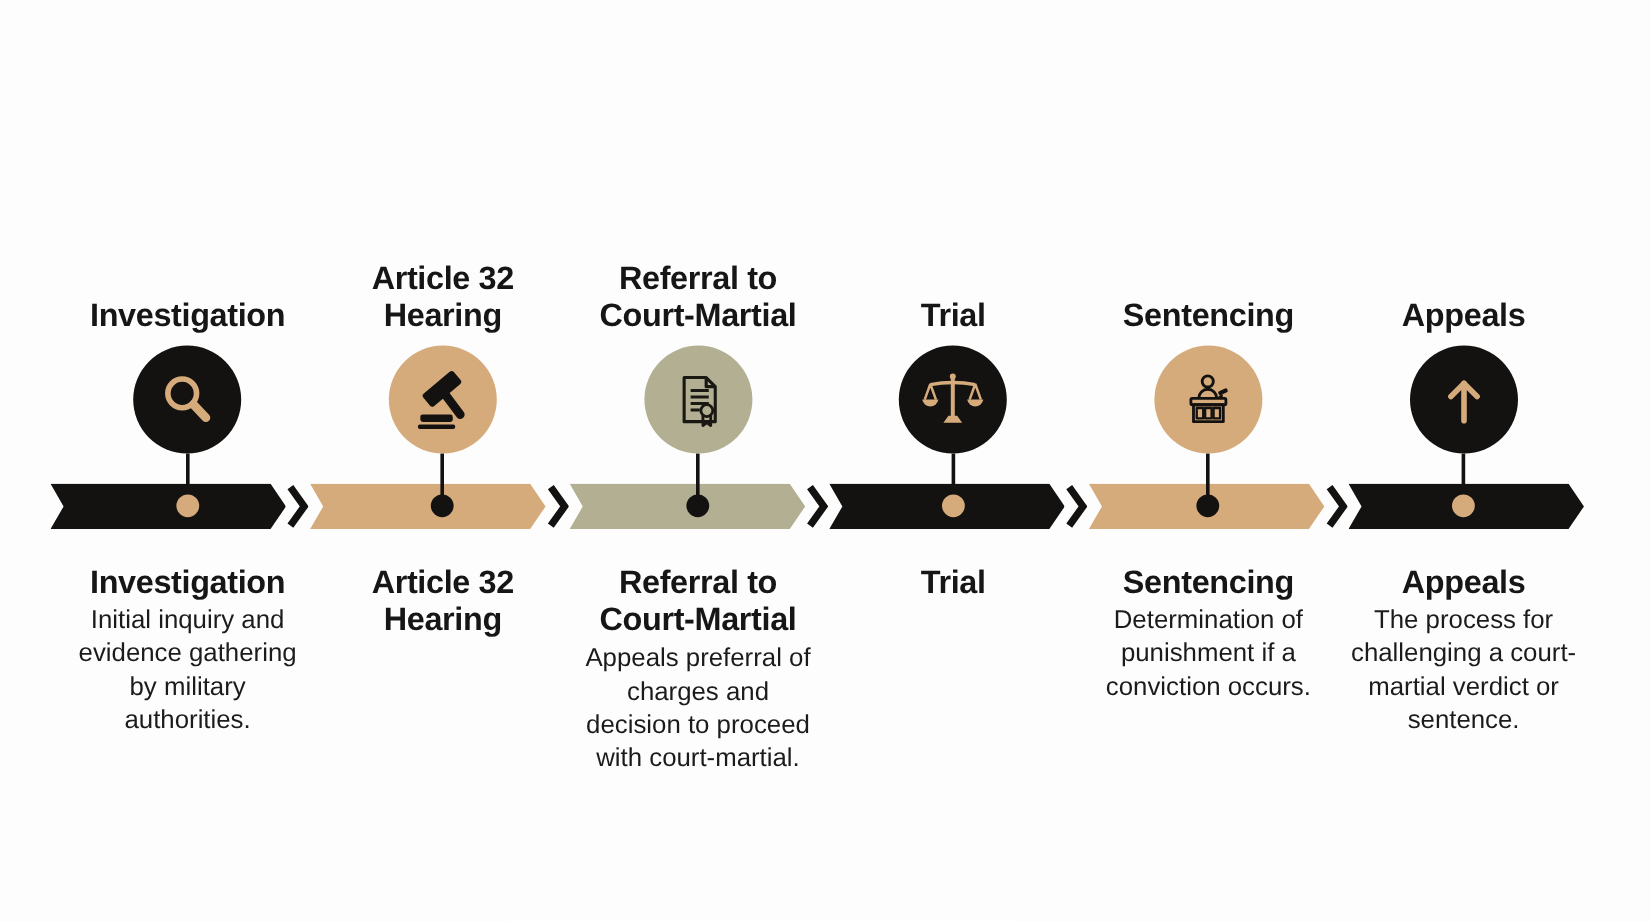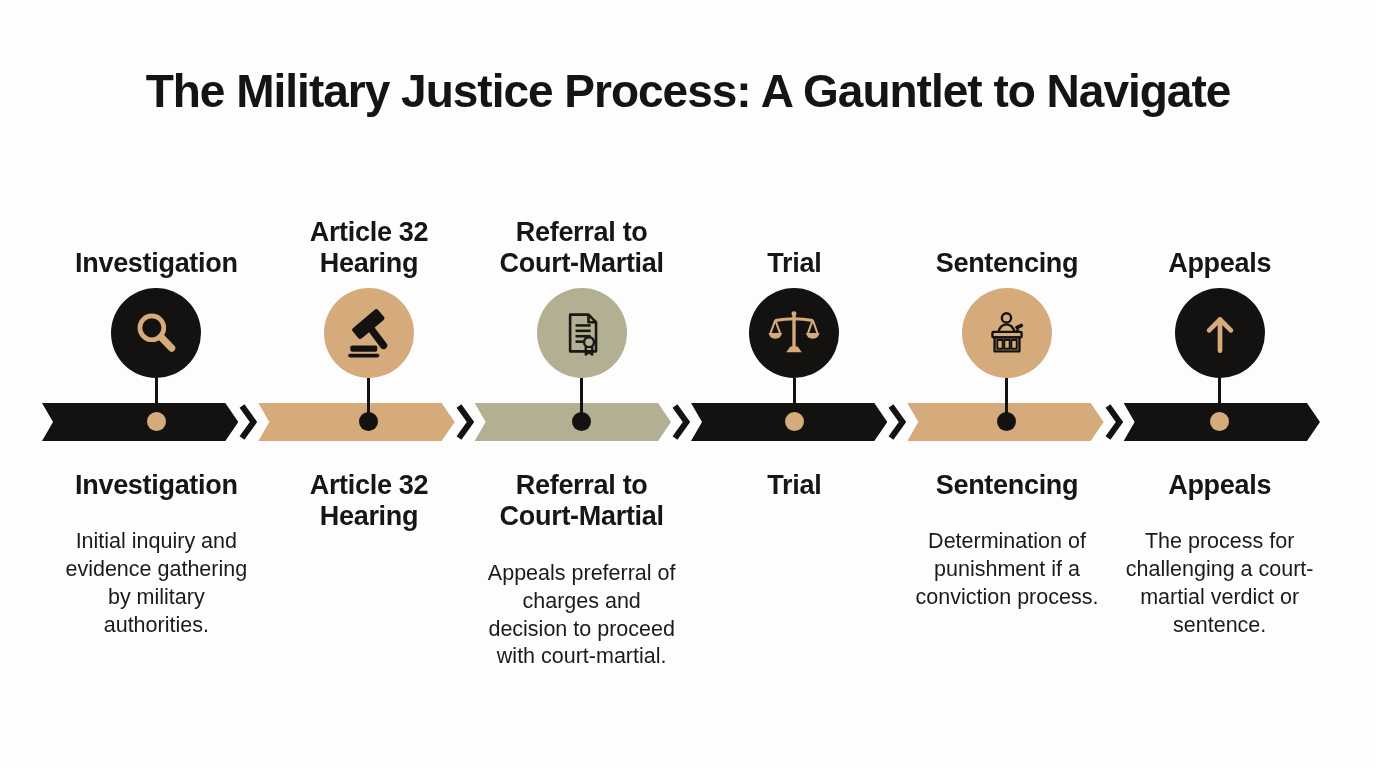--- a/index.html
+++ b/index.html
@@ -47,29 +47,28 @@
   .dot-cell{ display:flex; justify-content:center; }
   .dot{ width:19px; height:19px; border-radius:50%; }
   
   .stages-bottom{ top:470px; z-index:2; }
   .bottom-col{ padding:0 12px; text-align:center; }
   .bottom-heading{
     font-size:27px; font-weight:700; line-height:1.16; letter-spacing:-0.3px;
     color:#161616; margin:0;
   }
   .bottom-desc{
-    margin:27px 0 0 0; font-size:21.5px; line-height:1.3; color:#1b1b1b;
+    margin:2px 0 0 0; font-size:21.5px; line-height:1.3; color:#1b1b1b;
   }
 </style>
 </head>
 <body>
 
 <div class="canvas">
 
-  <h1 class="title">The Military Justice Process: A Gauntlet to Navigate</h1>
 
   <div class="six-grid stages-top">
 
     <div class="stage-col">
       <div class="stage-label">Investigation</div>
       <div class="stage-circle" style="background: rgb(20, 18, 16); color: rgb(214, 171, 124);">
         <span>
           <svg width="52" height="52" viewBox="0 0 50 50">
             <circle cx="21" cy="20" r="11.5" fill="none" stroke="currentColor" stroke-width="4.5"></circle>
             <line x1="30" y1="29" x2="40" y2="39.5" stroke="currentColor" stroke-width="7" stroke-linecap="round"></line>
@@ -235,21 +234,21 @@
     </div>
     <div class="bottom-col">
       <h2 class="bottom-heading">Referral to Court-Martial</h2>
       <p class="bottom-desc">Appeals preferral of charges and decision to proceed with court-martial.</p>
     </div>
     <div class="bottom-col">
       <h2 class="bottom-heading">Trial</h2>
     </div>
     <div class="bottom-col">
       <h2 class="bottom-heading">Sentencing</h2>
-      <p class="bottom-desc">Determination of punishment if a conviction process.</p>
+      <p class="bottom-desc">Determination of punishment if a conviction occurs.</p>
     </div>
     <div class="bottom-col">
       <h2 class="bottom-heading">Appeals</h2>
       <p class="bottom-desc">The process for challenging a court-martial verdict or sentence.</p>
     </div>
   </div>
 
 </div>
 
 </body></html>

